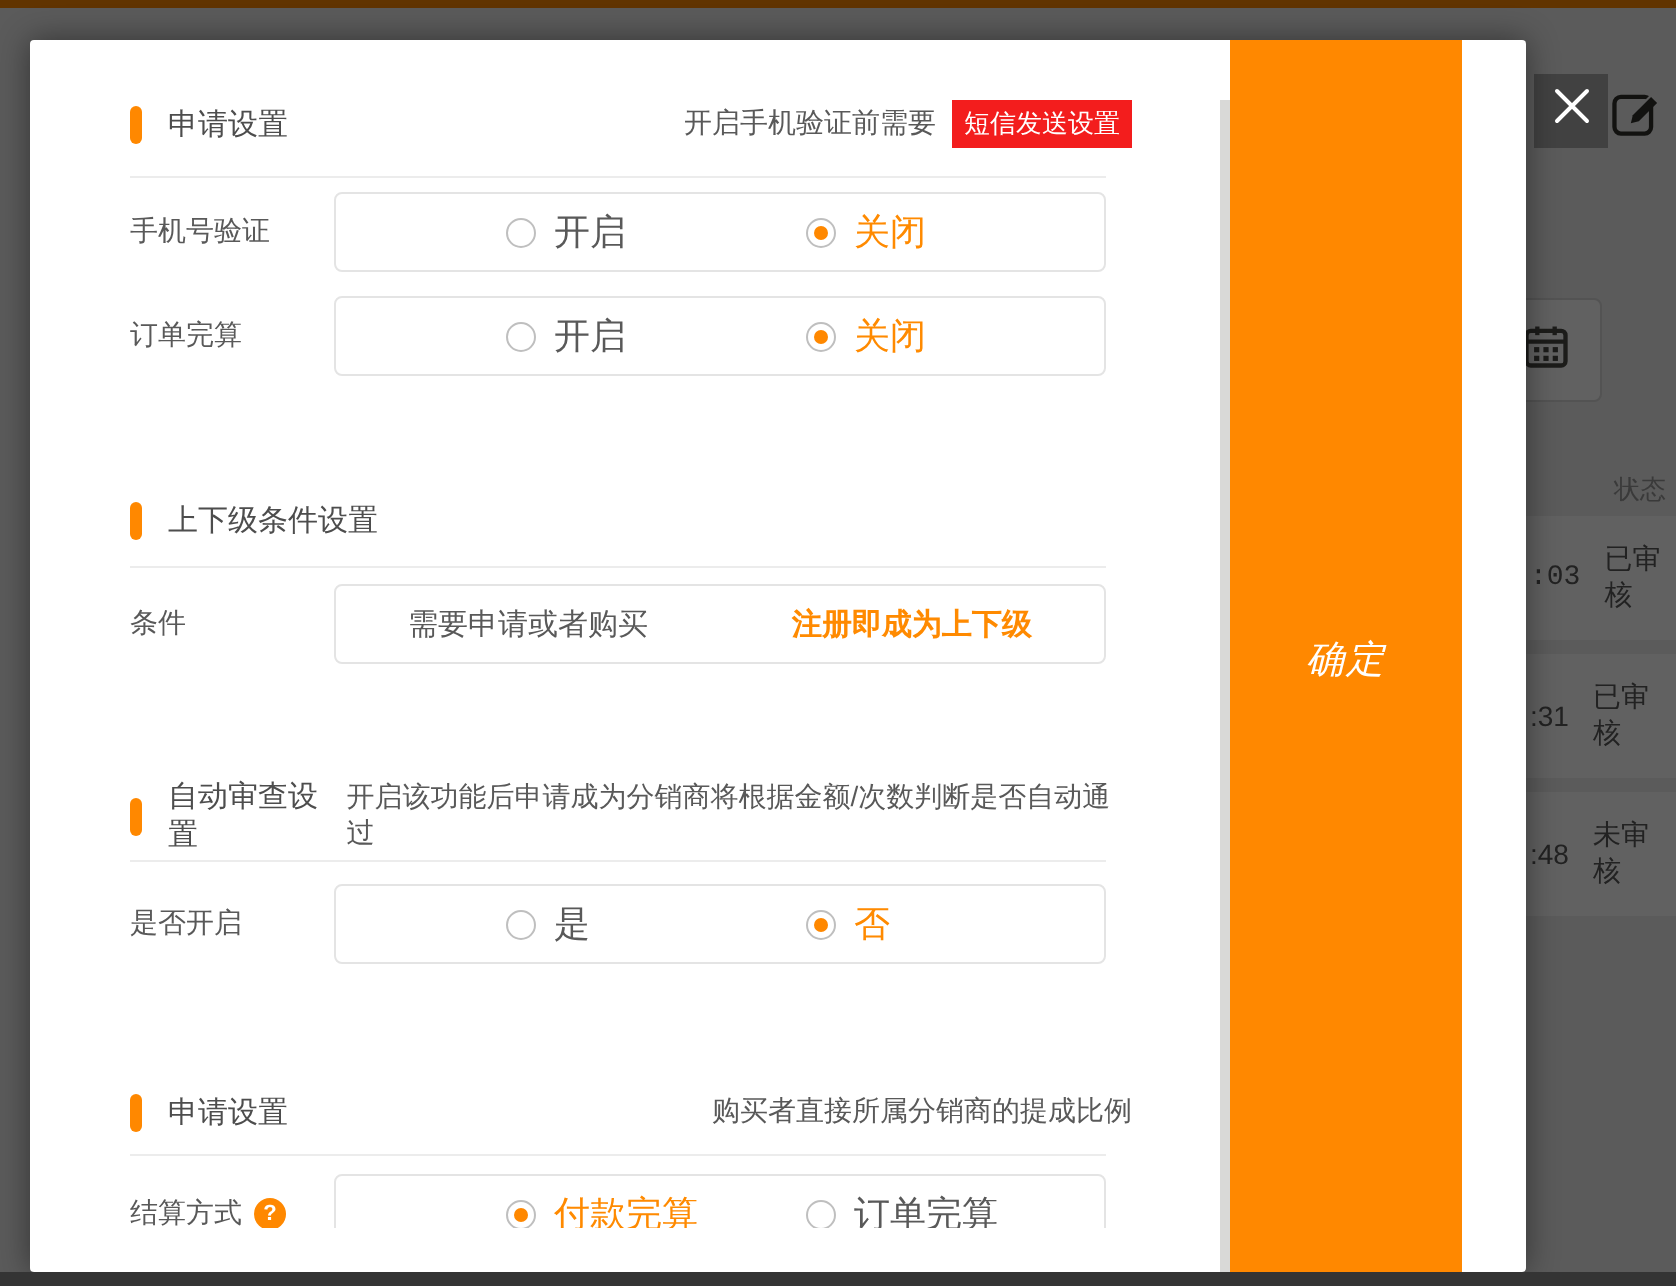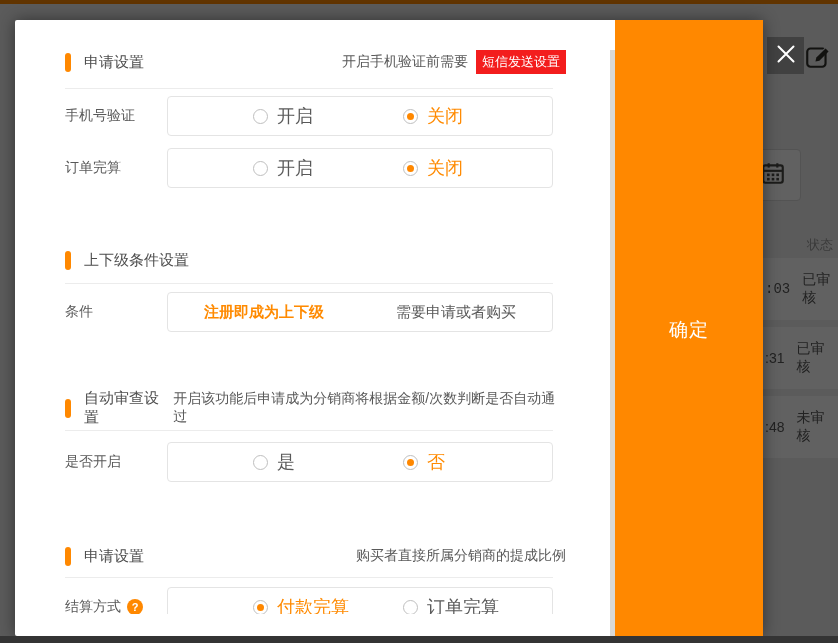--- a/index.html
+++ b/index.html
@@ -23,21 +23,21 @@
 
   
   .bottom-bar{position:absolute;left:0;top:636px;width:100%;height:7px;background:#343434;z-index:70;}
 
   
   .modal{position:absolute;left:15px;top:20px;width:748px;height:616px;background:#ffffff;z-index:55;
     box-shadow:0 0 16px rgba(0,0,0,0.45);border-radius:2px;}
   .modal-content{position:absolute;left:0;top:0;width:595px;height:594px;overflow:hidden;
     padding:0 57px 0 50px;box-sizing:border-box;}
   .scrollbar{position:absolute;left:595px;top:30px;bottom:0;width:5px;background:#d9d9d7;}
-  .confirm-panel{position:absolute;left:600px;top:0;width:148px;height:100%;background:#ff8800;}
+  .confirm-panel{position:absolute;left:600px;top:0;width:116px;height:100%;background:#ff8800;font-style:italic;}
   .confirm-btn{position:absolute;left:0;top:297px;width:100%;text-align:center;font-size:19px;color:#ffffff;cursor:pointer;letter-spacing:1px;}
 
   
   .sec-h{display:flex;align-items:center;height:20px;margin-right:-13px;}
   .marker{width:6px;height:19px;border-radius:3px;background:#ff8800;margin-right:13px;flex:none;}
   .sec-title{font-size:15px;color:#4d4d4d;font-weight:500;}
   .sec-note{margin-left:auto;font-size:14px;color:#595959;}
   .sec-badge{background:#f31d1d;color:#ffffff;font-size:13px;padding:3px 6px;margin-left:8px;white-space:nowrap;}
   .divider{height:1px;background:#ececec;}
 
@@ -157,22 +157,22 @@
 
       <div class="sec-h mt-h2">
         <span class="marker"></span>
         <span class="sec-title">上下级条件设置</span>
       </div>
       <div class="divider mt-d2"></div>
 
       <div class="row mt-r3">
         <span class="row-label">条件</span>
         <div class="opt-box choice-box">
+          <span class="choice">需要申请或者购买</span>
           <span class="choice sel">注册即成为上下级</span>
-          <span class="choice">需要申请或者购买</span>
         </div>
       </div>
 
       <div class="sec-h mt-h3">
         <span class="marker"></span>
         <span class="sec-title">自动审查设置</span>
         <span class="sec-note">开启该功能后申请成为分销商将根据金额/次数判断是否自动通过</span>
       </div>
       <div class="divider mt-d3"></div>
 

